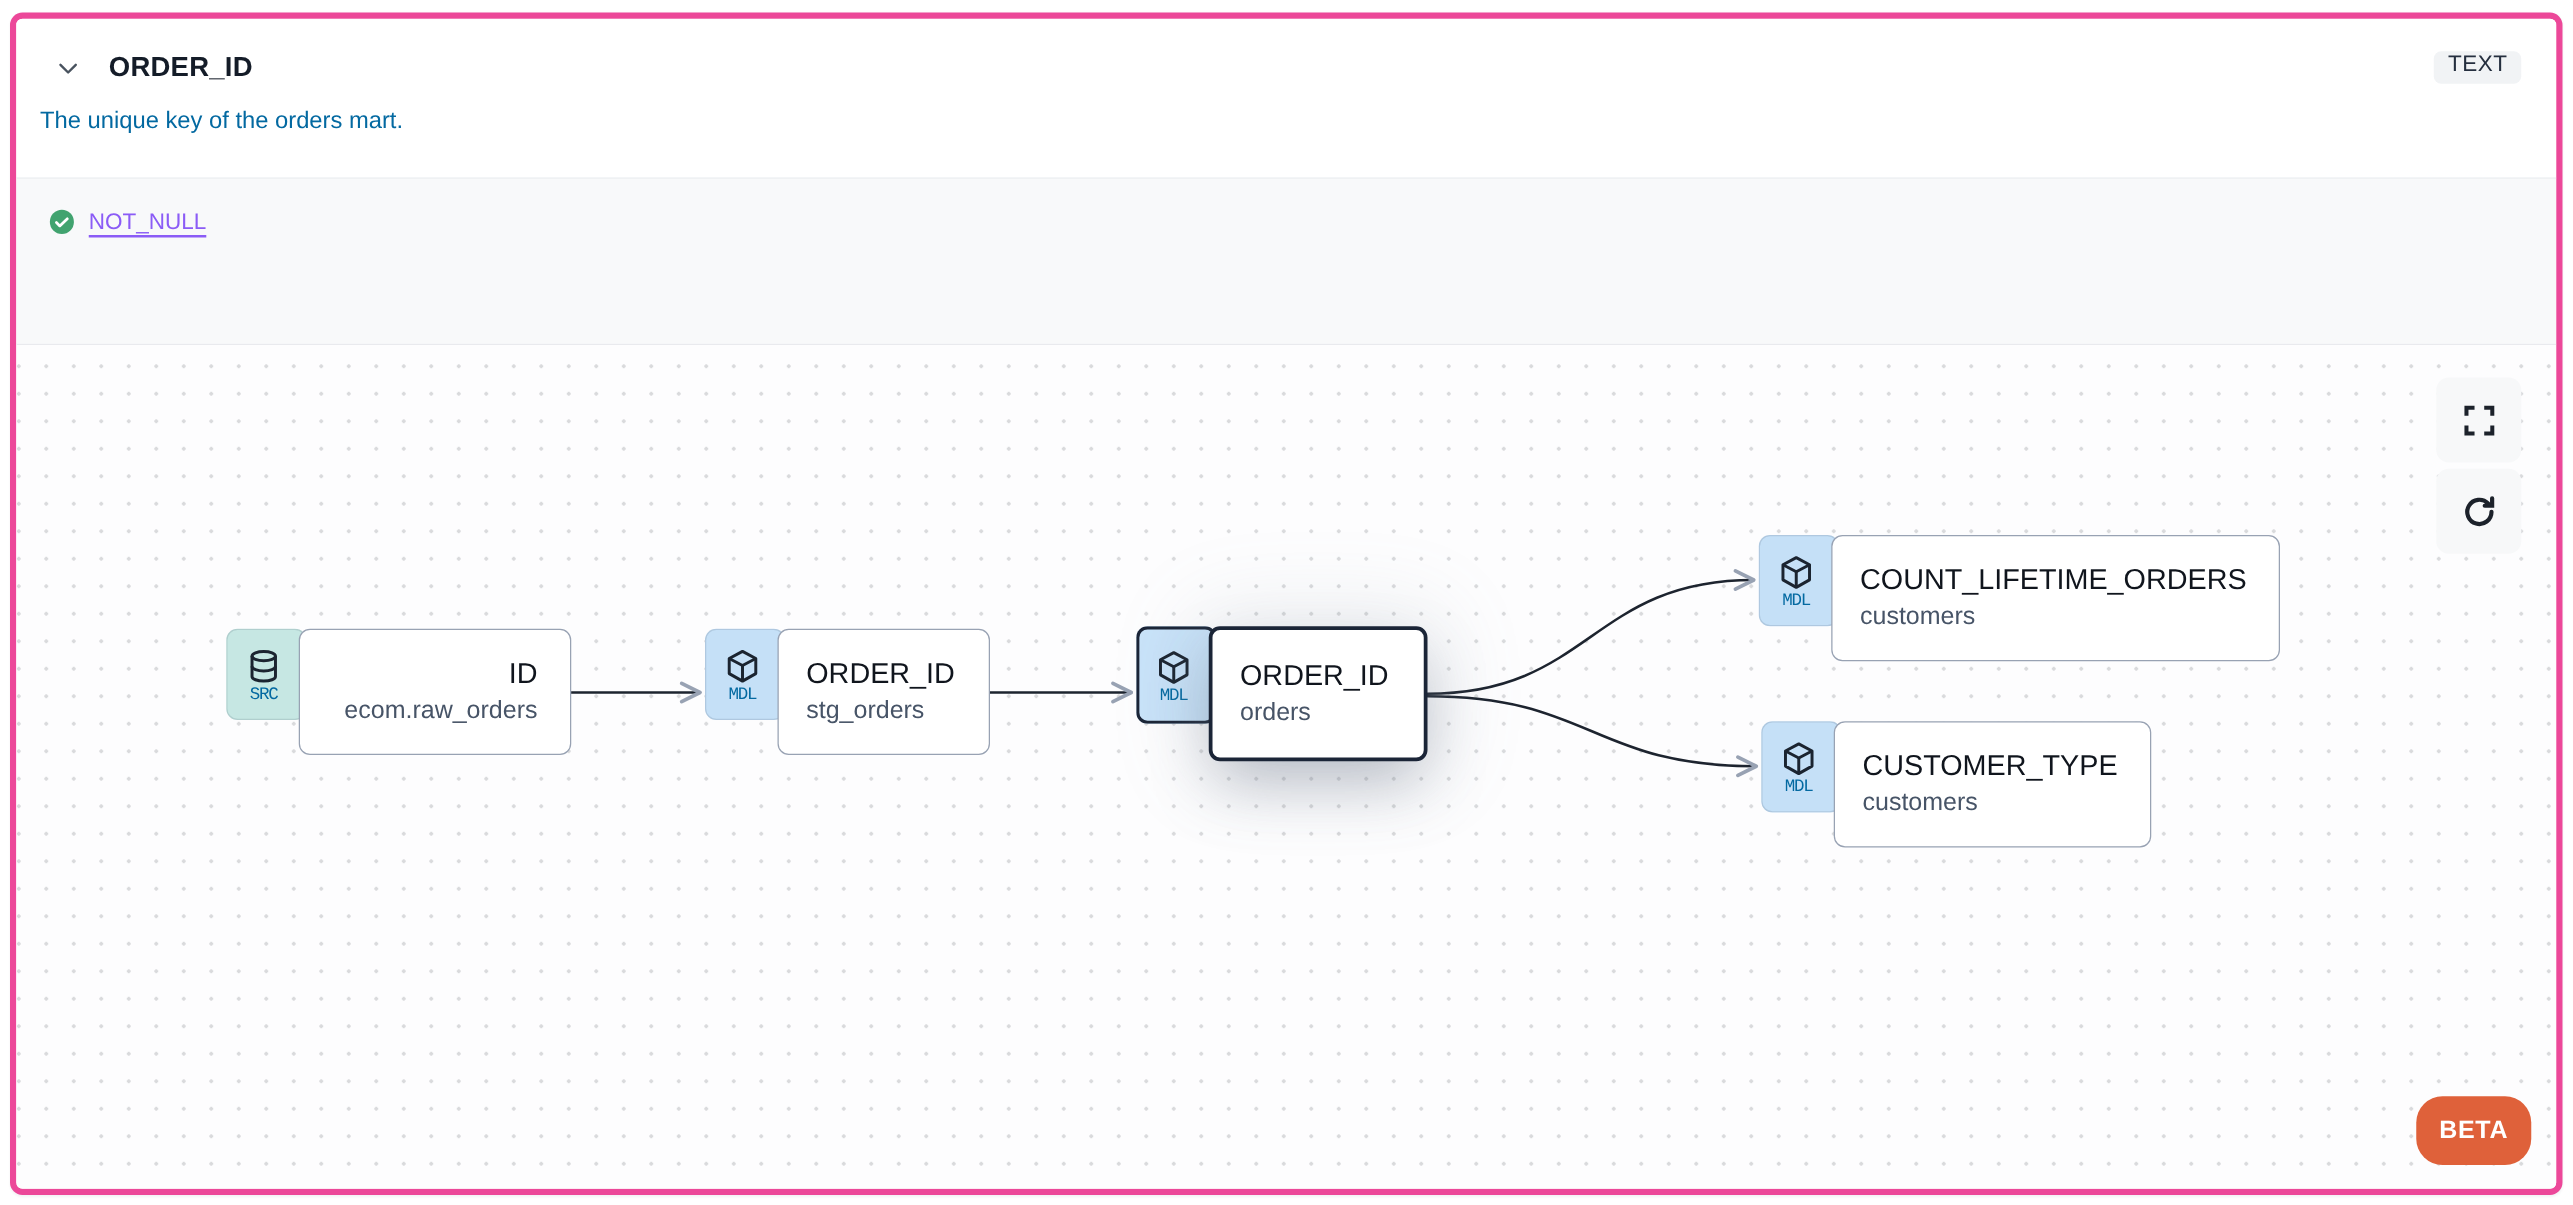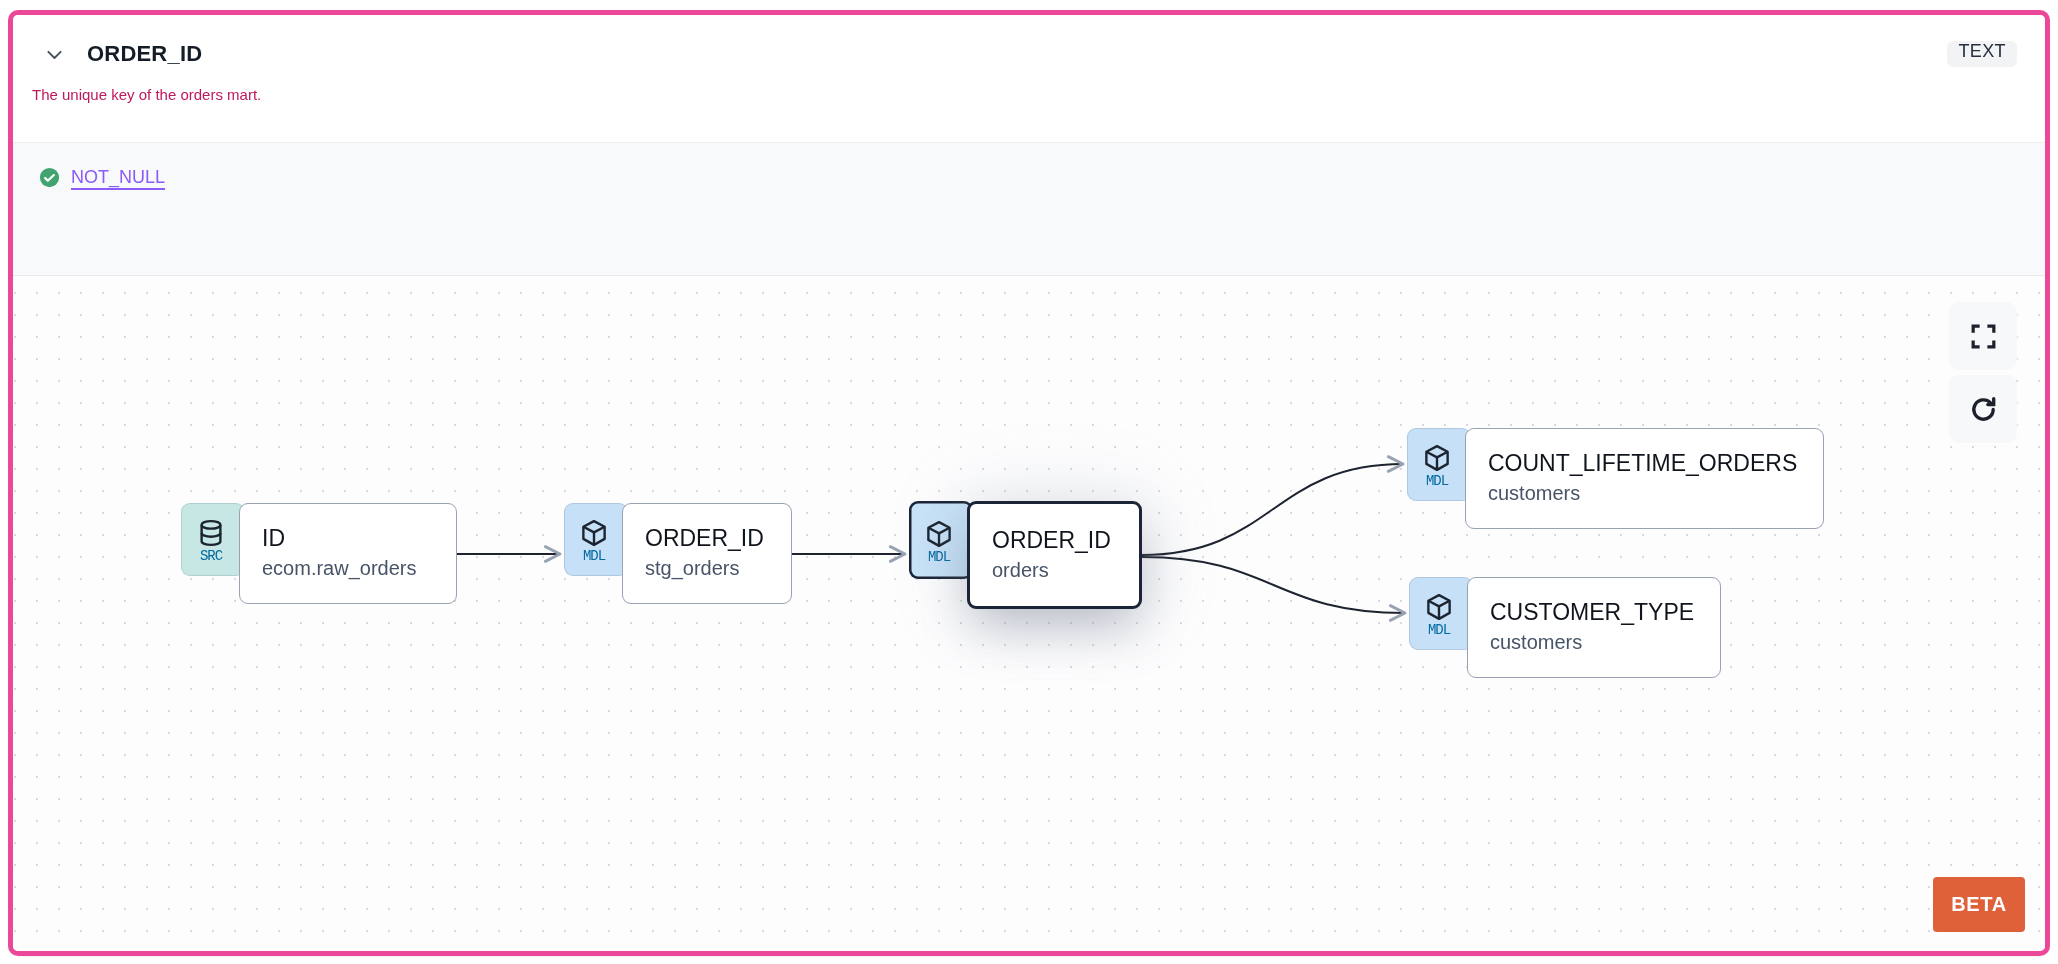--- a/index.html
+++ b/index.html
@@ -52,22 +52,22 @@
     background: #f1f3f5;
     color: #252f3f;
     font-size: 18px;
     font-weight: 500;
     letter-spacing: 0.4px;
     padding: 0 11px 5px;
     border-radius: 6px;
   }
   .description {
     margin: 19px 0 11px -10px;
-    font-size: 15px;
-    color: #be185d;
+    font-size: 19px;
+    color: #0369a1;
   }
 
   
   .tests {
     flex: 0 0 133px;
     height: 133px;
     background: #f8f9fa;
     border-top: 1px solid #eceef1;
     padding: 24px 0 0 26px;
     display: flex;
@@ -168,21 +168,21 @@
     color: #1c222b;
     display: flex; align-items: center; justify-content: center;
     cursor: pointer;
   }
   .ctrl-btn svg { width: 31px; height: 31px; }
 
   .beta-badge {
     position: absolute;
     right: 20px; bottom: 19px;
     width: 92px; height: 55px;
-    border-radius: 4px;
+    border-radius: 21px;
     background: #df613a;
     color: #ffffff;
     font-size: 20px;
     font-weight: 700;
     letter-spacing: 0.6px;
     display: flex; align-items: center; justify-content: center;
   }
 </style>
 </head>
 <body>
@@ -221,21 +221,21 @@
           <path d="M2 2 L10 6 L2 10" fill="none" stroke="#98a2b3" stroke-width="1.6" stroke-linecap="round" stroke-linejoin="round"></path>
         </marker>
       </defs>
     <path d="M 444 278 L 547 278" class="edge" marker-end="url(#arrowhead)"></path>
         <path d="M 778 278 L 892 278" class="edge" marker-end="url(#arrowhead)"></path>
         <path d="M 1129 279 C 1259.5 279, 1259.5 188, 1390 188" class="edge" marker-end="url(#arrowhead)"></path>
         <path d="M 1129 281 C 1260.5 281, 1260.5 337, 1392 337" class="edge" marker-end="url(#arrowhead)"></path>
       </svg>
 
     <div id="nodes">
-        <div class="node kind-src" style="left: 168px; top: 227px;">
+        <div class="node kind-src" style="left: 168px; top: 227px; text-align: right;">
           <div class="nbadge">
             <span class="bicon">
               <svg viewBox="0 0 24 24" fill="none" stroke="currentColor" stroke-width="1.9">
                 <ellipse cx="12" cy="5.5" rx="7.5" ry="3"></ellipse>
                 <path d="M4.5 5.5v13c0 1.7 3.4 3 7.5 3s7.5-1.3 7.5-3v-13"></path>
                 <path d="M4.5 12c0 1.7 3.4 3 7.5 3s7.5-1.3 7.5-3"></path>
               </svg>
             </span>
             <span class="blabel">SRC</span>
           </div>

